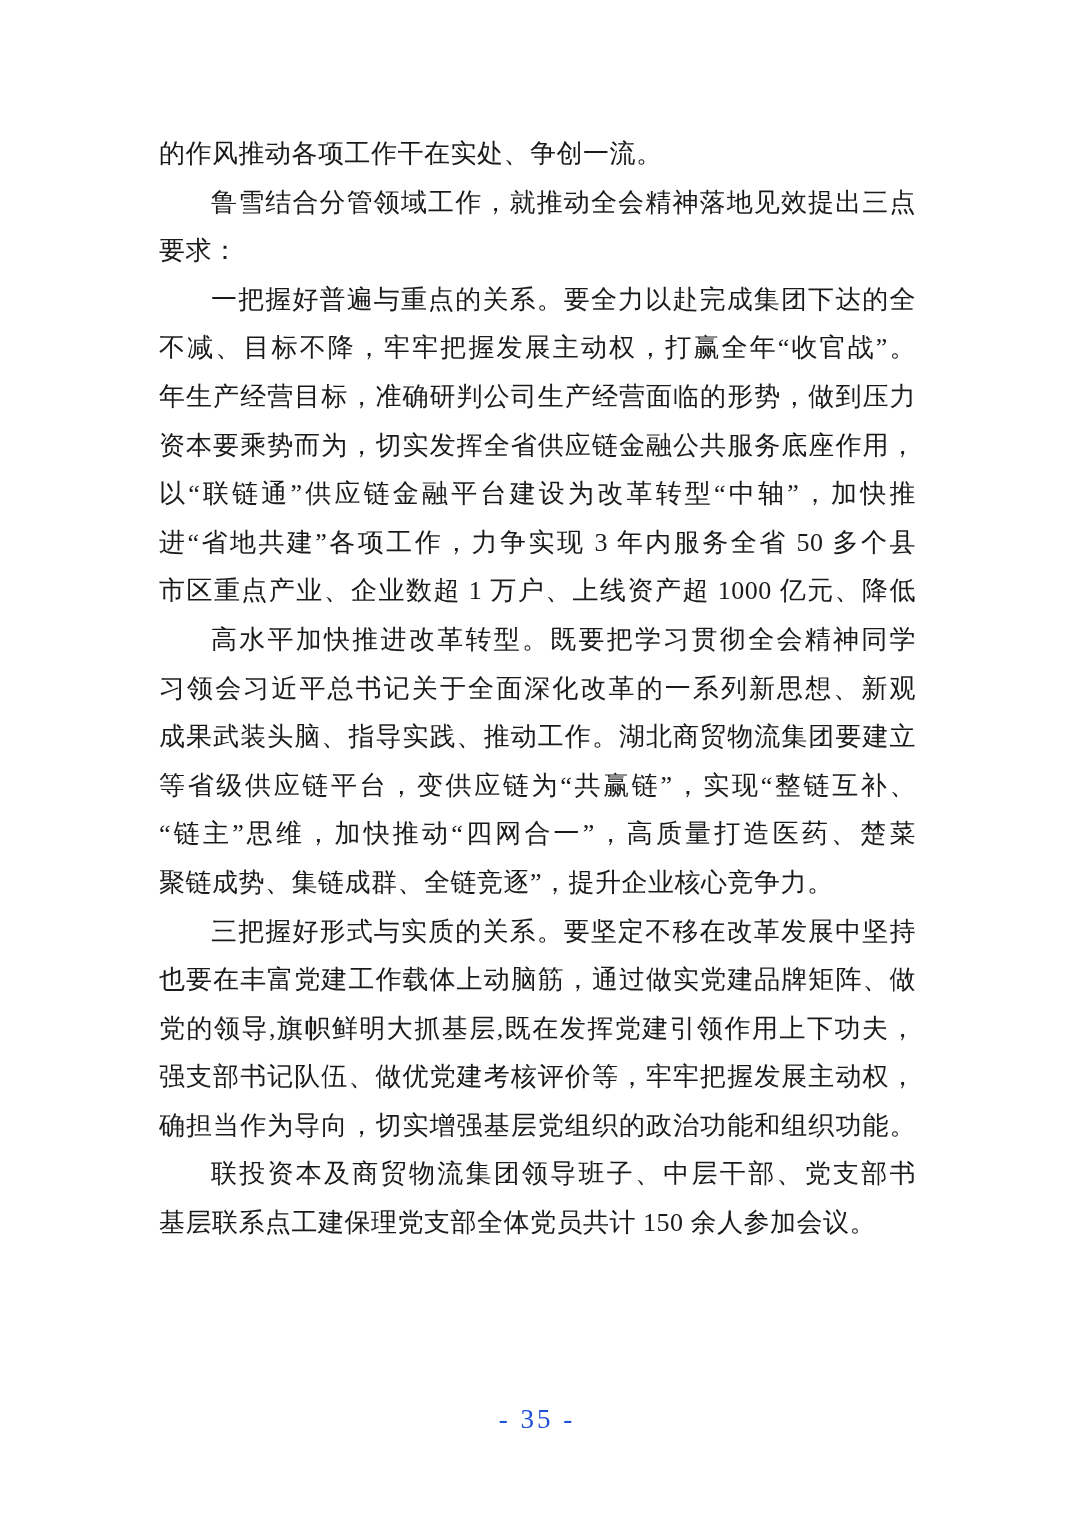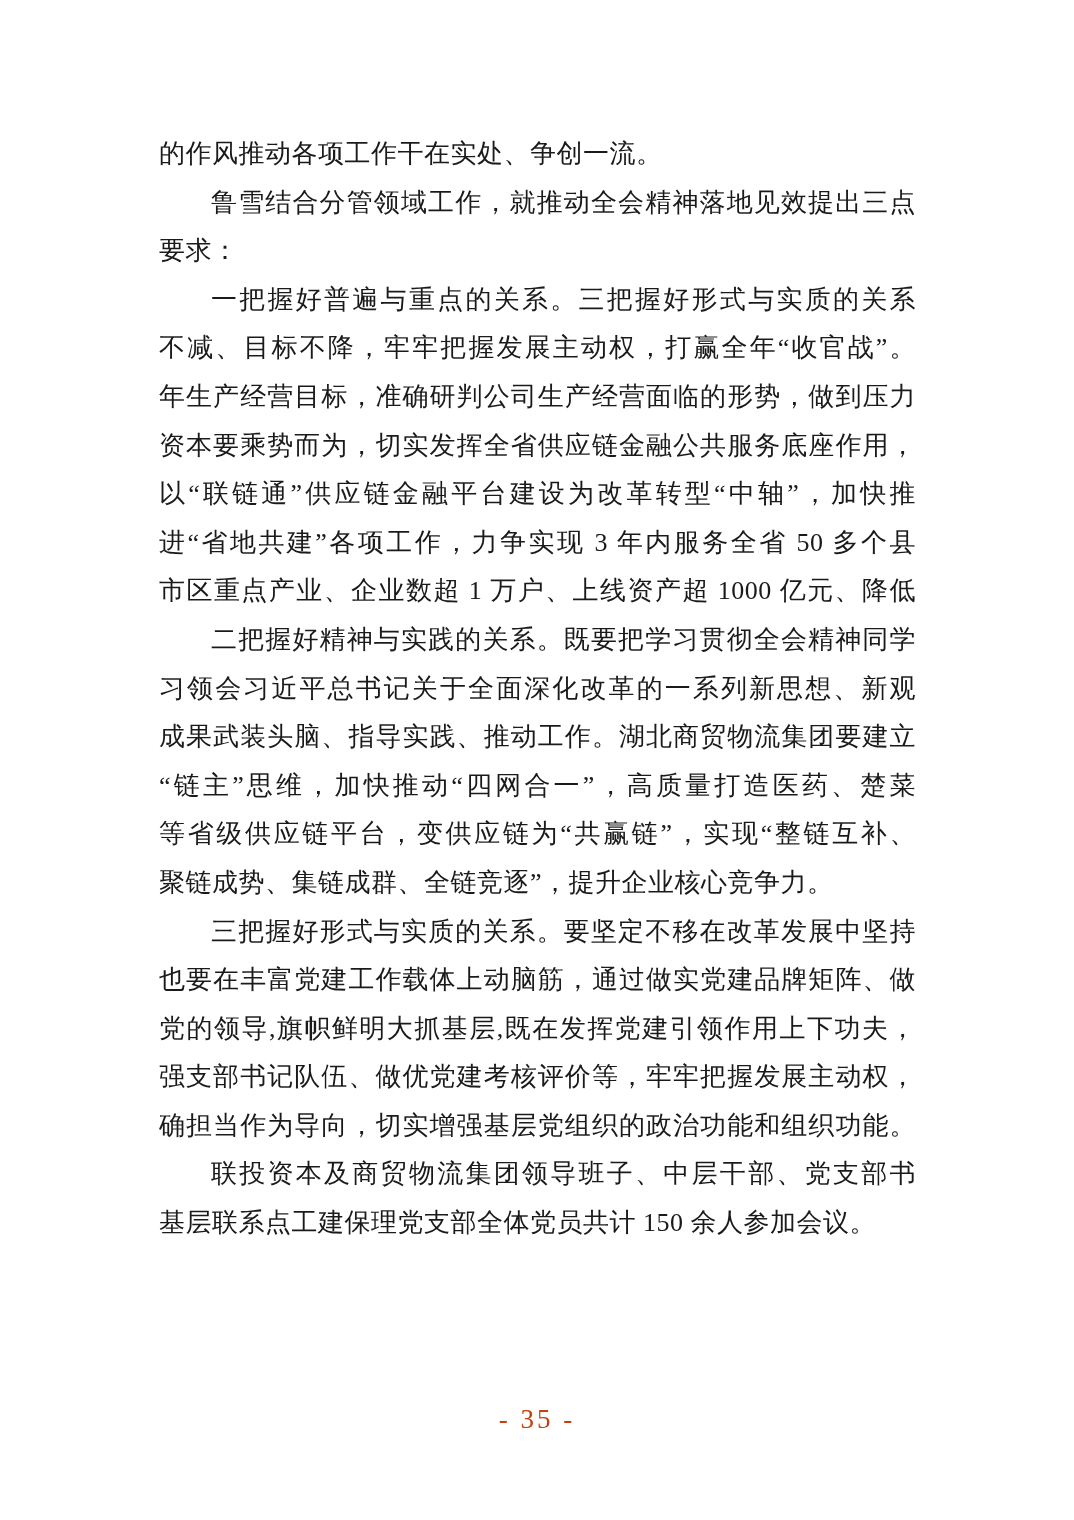--- a/index.html
+++ b/index.html
@@ -40,43 +40,43 @@
     text-indent: 2em;
   }
   .footer {
     position: absolute;
     left: 0;
     top: 1404px;
     width: 100%;
     text-align: center;
     font-size: 27px;
     letter-spacing: 3px;
-    color: #c2410c;
+    color: #1d4ed8;
   }
 </style>
 </head>
 <body>
 
 <div class="page">
   <div class="content">
     <div class="line">的作风推动各项工作干在实处、争创一流。</div>
     <div class="line ind j">鲁雪结合分管领域工作，就推动全会精神落地见效提出三点</div>
     <div class="line">要求：</div>
-    <div class="line ind j">一把握好普遍与重点的关系。三把握好形式与实质的关系</div>
+    <div class="line ind j">一把握好普遍与重点的关系。要全力以赴完成集团下达的全</div>
     <div class="line j">不减、目标不降，牢牢把握发展主动权，打赢全年“收官战”。</div>
     <div class="line j">年生产经营目标，准确研判公司生产经营面临的形势，做到压力</div>
     <div class="line j">资本要乘势而为，切实发挥全省供应链金融公共服务底座作用，</div>
     <div class="line j">以“联链通”供应链金融平台建设为改革转型“中轴”，加快推</div>
     <div class="line j">进“省地共建”各项工作，力争实现 3 年内服务全省 50 多个县</div>
     <div class="line j">市区重点产业、企业数超 1 万户、上线资产超 1000 亿元、降低</div>
-    <div class="line ind j">二把握好精神与实践的关系。既要把学习贯彻全会精神同学</div>
+    <div class="line ind j">高水平加快推进改革转型。既要把学习贯彻全会精神同学</div>
     <div class="line j">习领会习近平总书记关于全面深化改革的一系列新思想、新观</div>
     <div class="line j">成果武装头脑、指导实践、推动工作。湖北商贸物流集团要建立</div>
+    <div class="line j">等省级供应链平台，变供应链为“共赢链”，实现“整链互补、</div>
     <div class="line j">“链主”思维，加快推动“四网合一”，高质量打造医药、楚菜</div>
-    <div class="line j">等省级供应链平台，变供应链为“共赢链”，实现“整链互补、</div>
     <div class="line">聚链成势、集链成群、全链竞逐”，提升企业核心竞争力。</div>
     <div class="line ind j">三把握好形式与实质的关系。要坚定不移在改革发展中坚持</div>
     <div class="line j">也要在丰富党建工作载体上动脑筋，通过做实党建品牌矩阵、做</div>
     <div class="line j">党的领导,旗帜鲜明大抓基层,既在发挥党建引领作用上下功夫，</div>
     <div class="line j">强支部书记队伍、做优党建考核评价等，牢牢把握发展主动权，明</div>
     <div class="line j">确担当作为导向，切实增强基层党组织的政治功能和组织功能。</div>
     <div class="line ind j">联投资本及商贸物流集团领导班子、中层干部、党支部书记、</div>
     <div class="line">基层联系点工建保理党支部全体党员共计 150 余人参加会议。</div>
   </div>
   <div class="footer">- 35 -</div>

